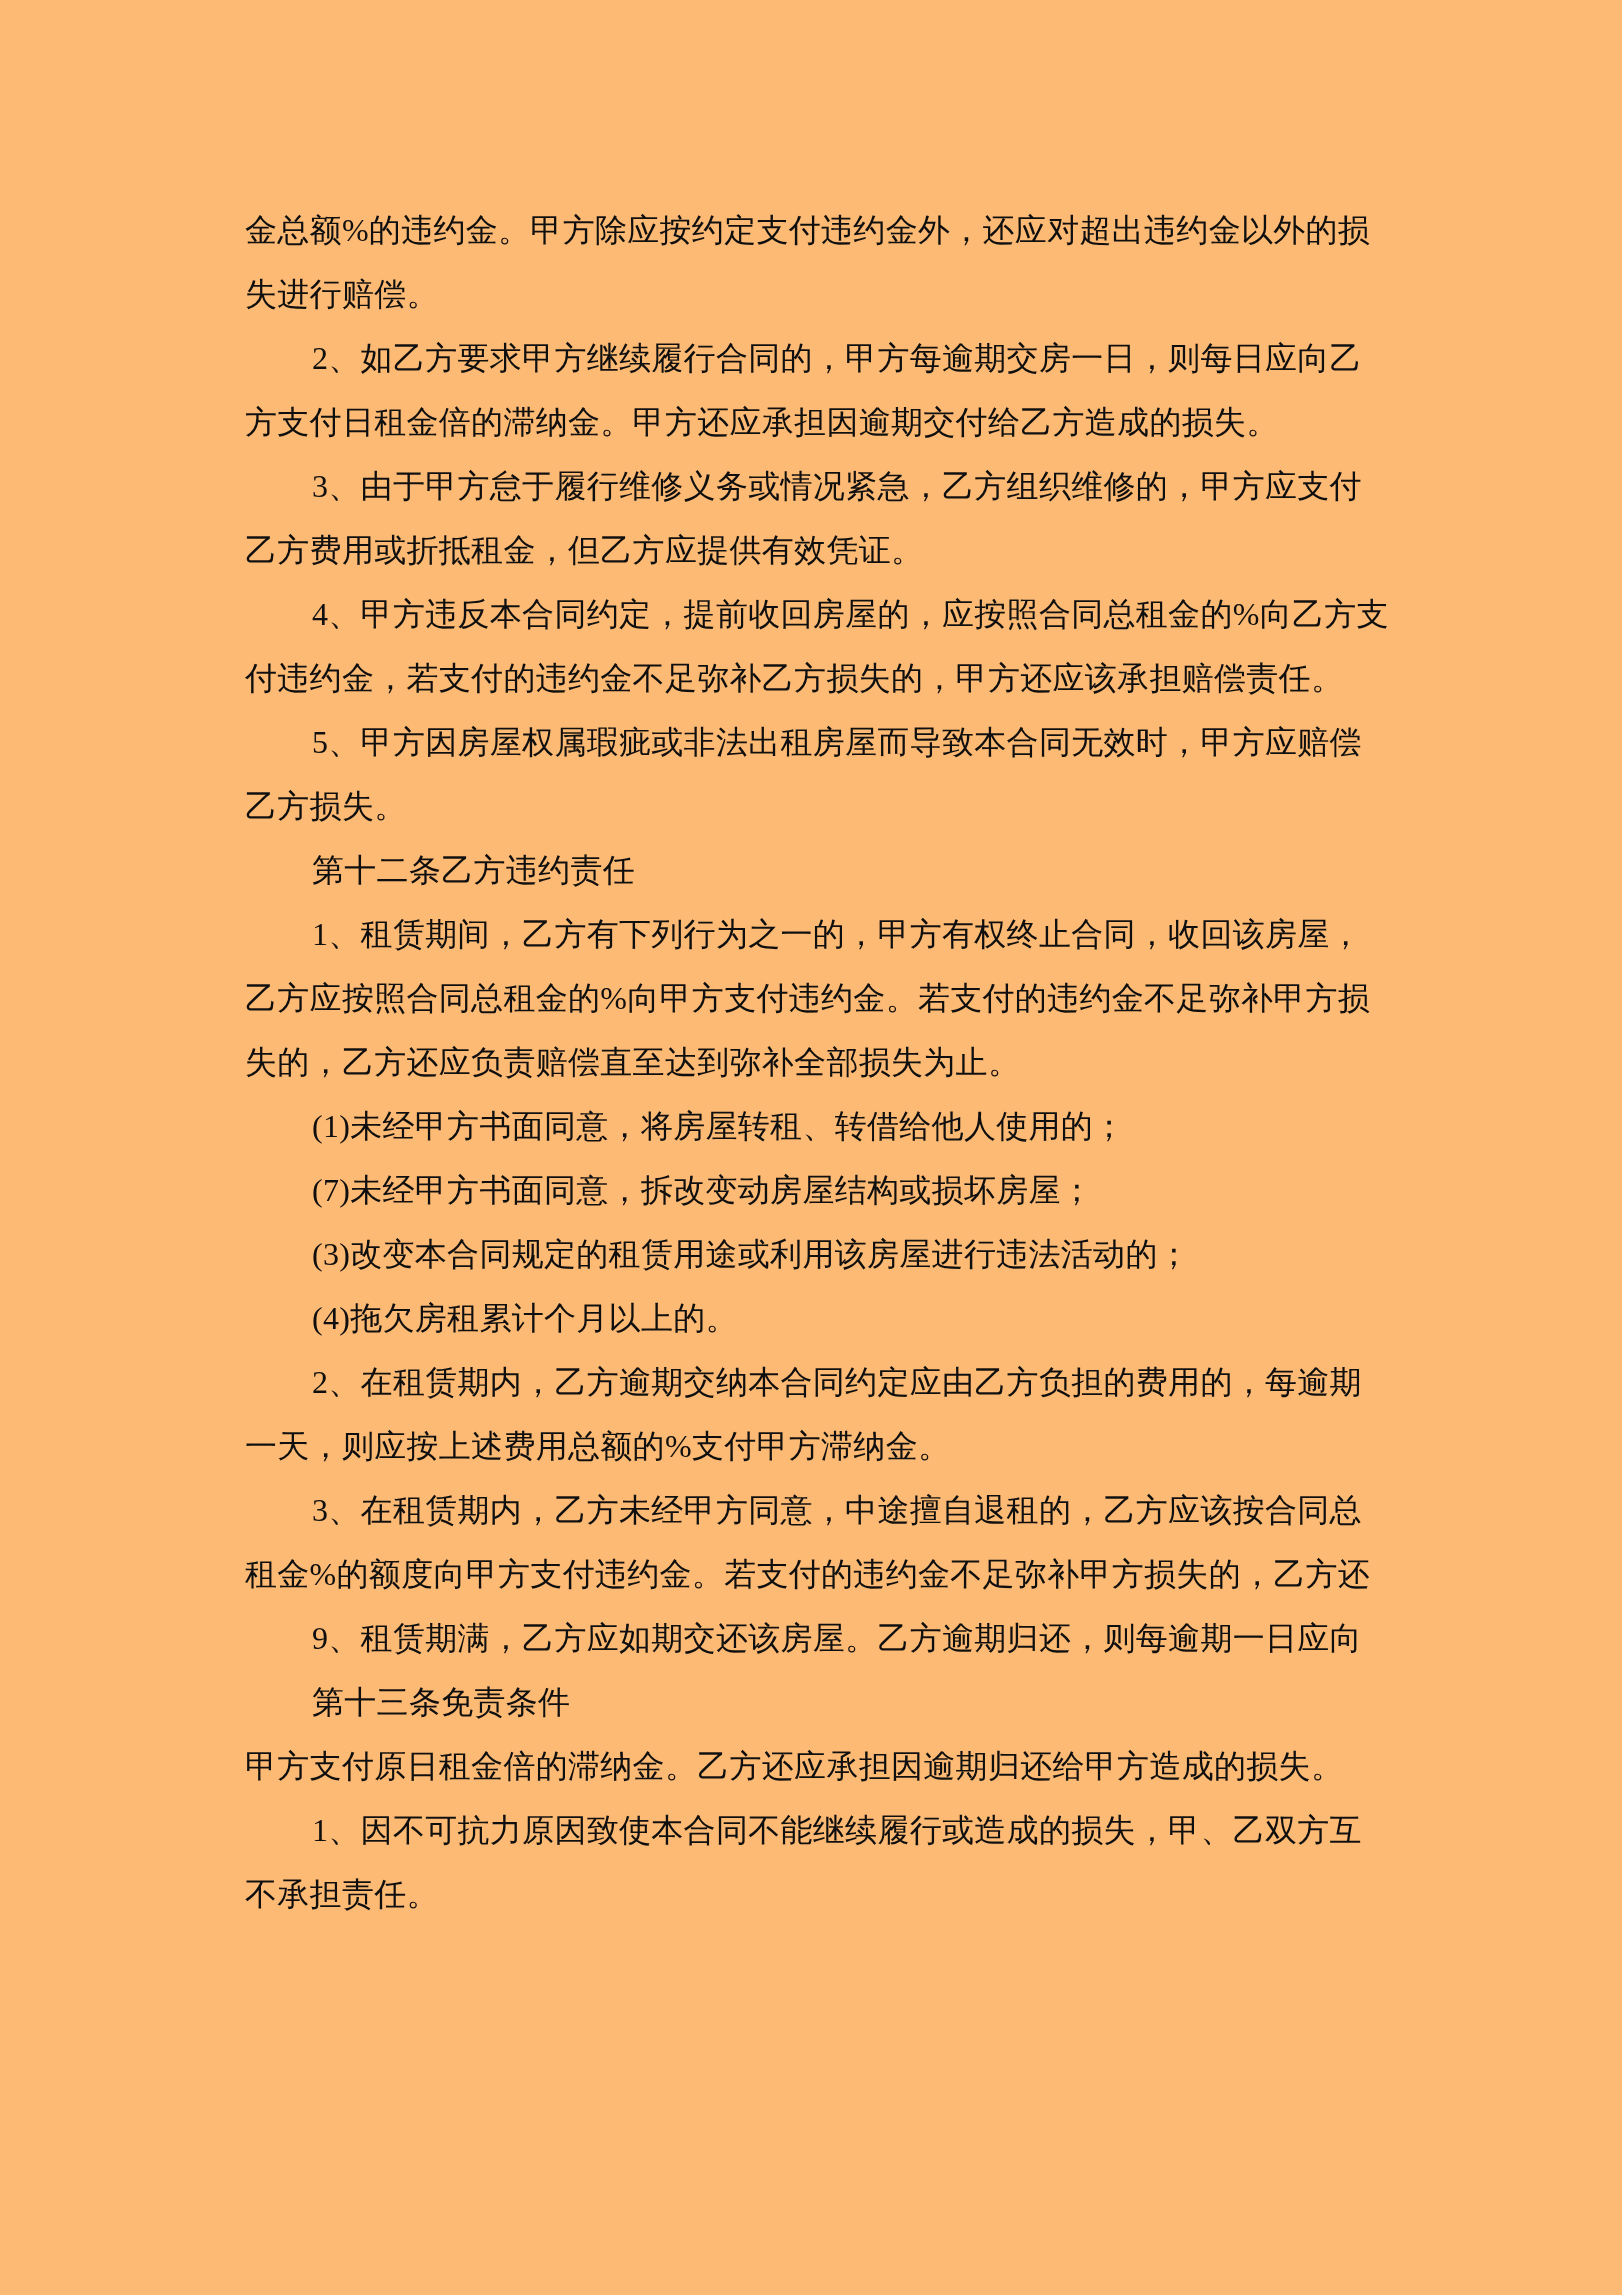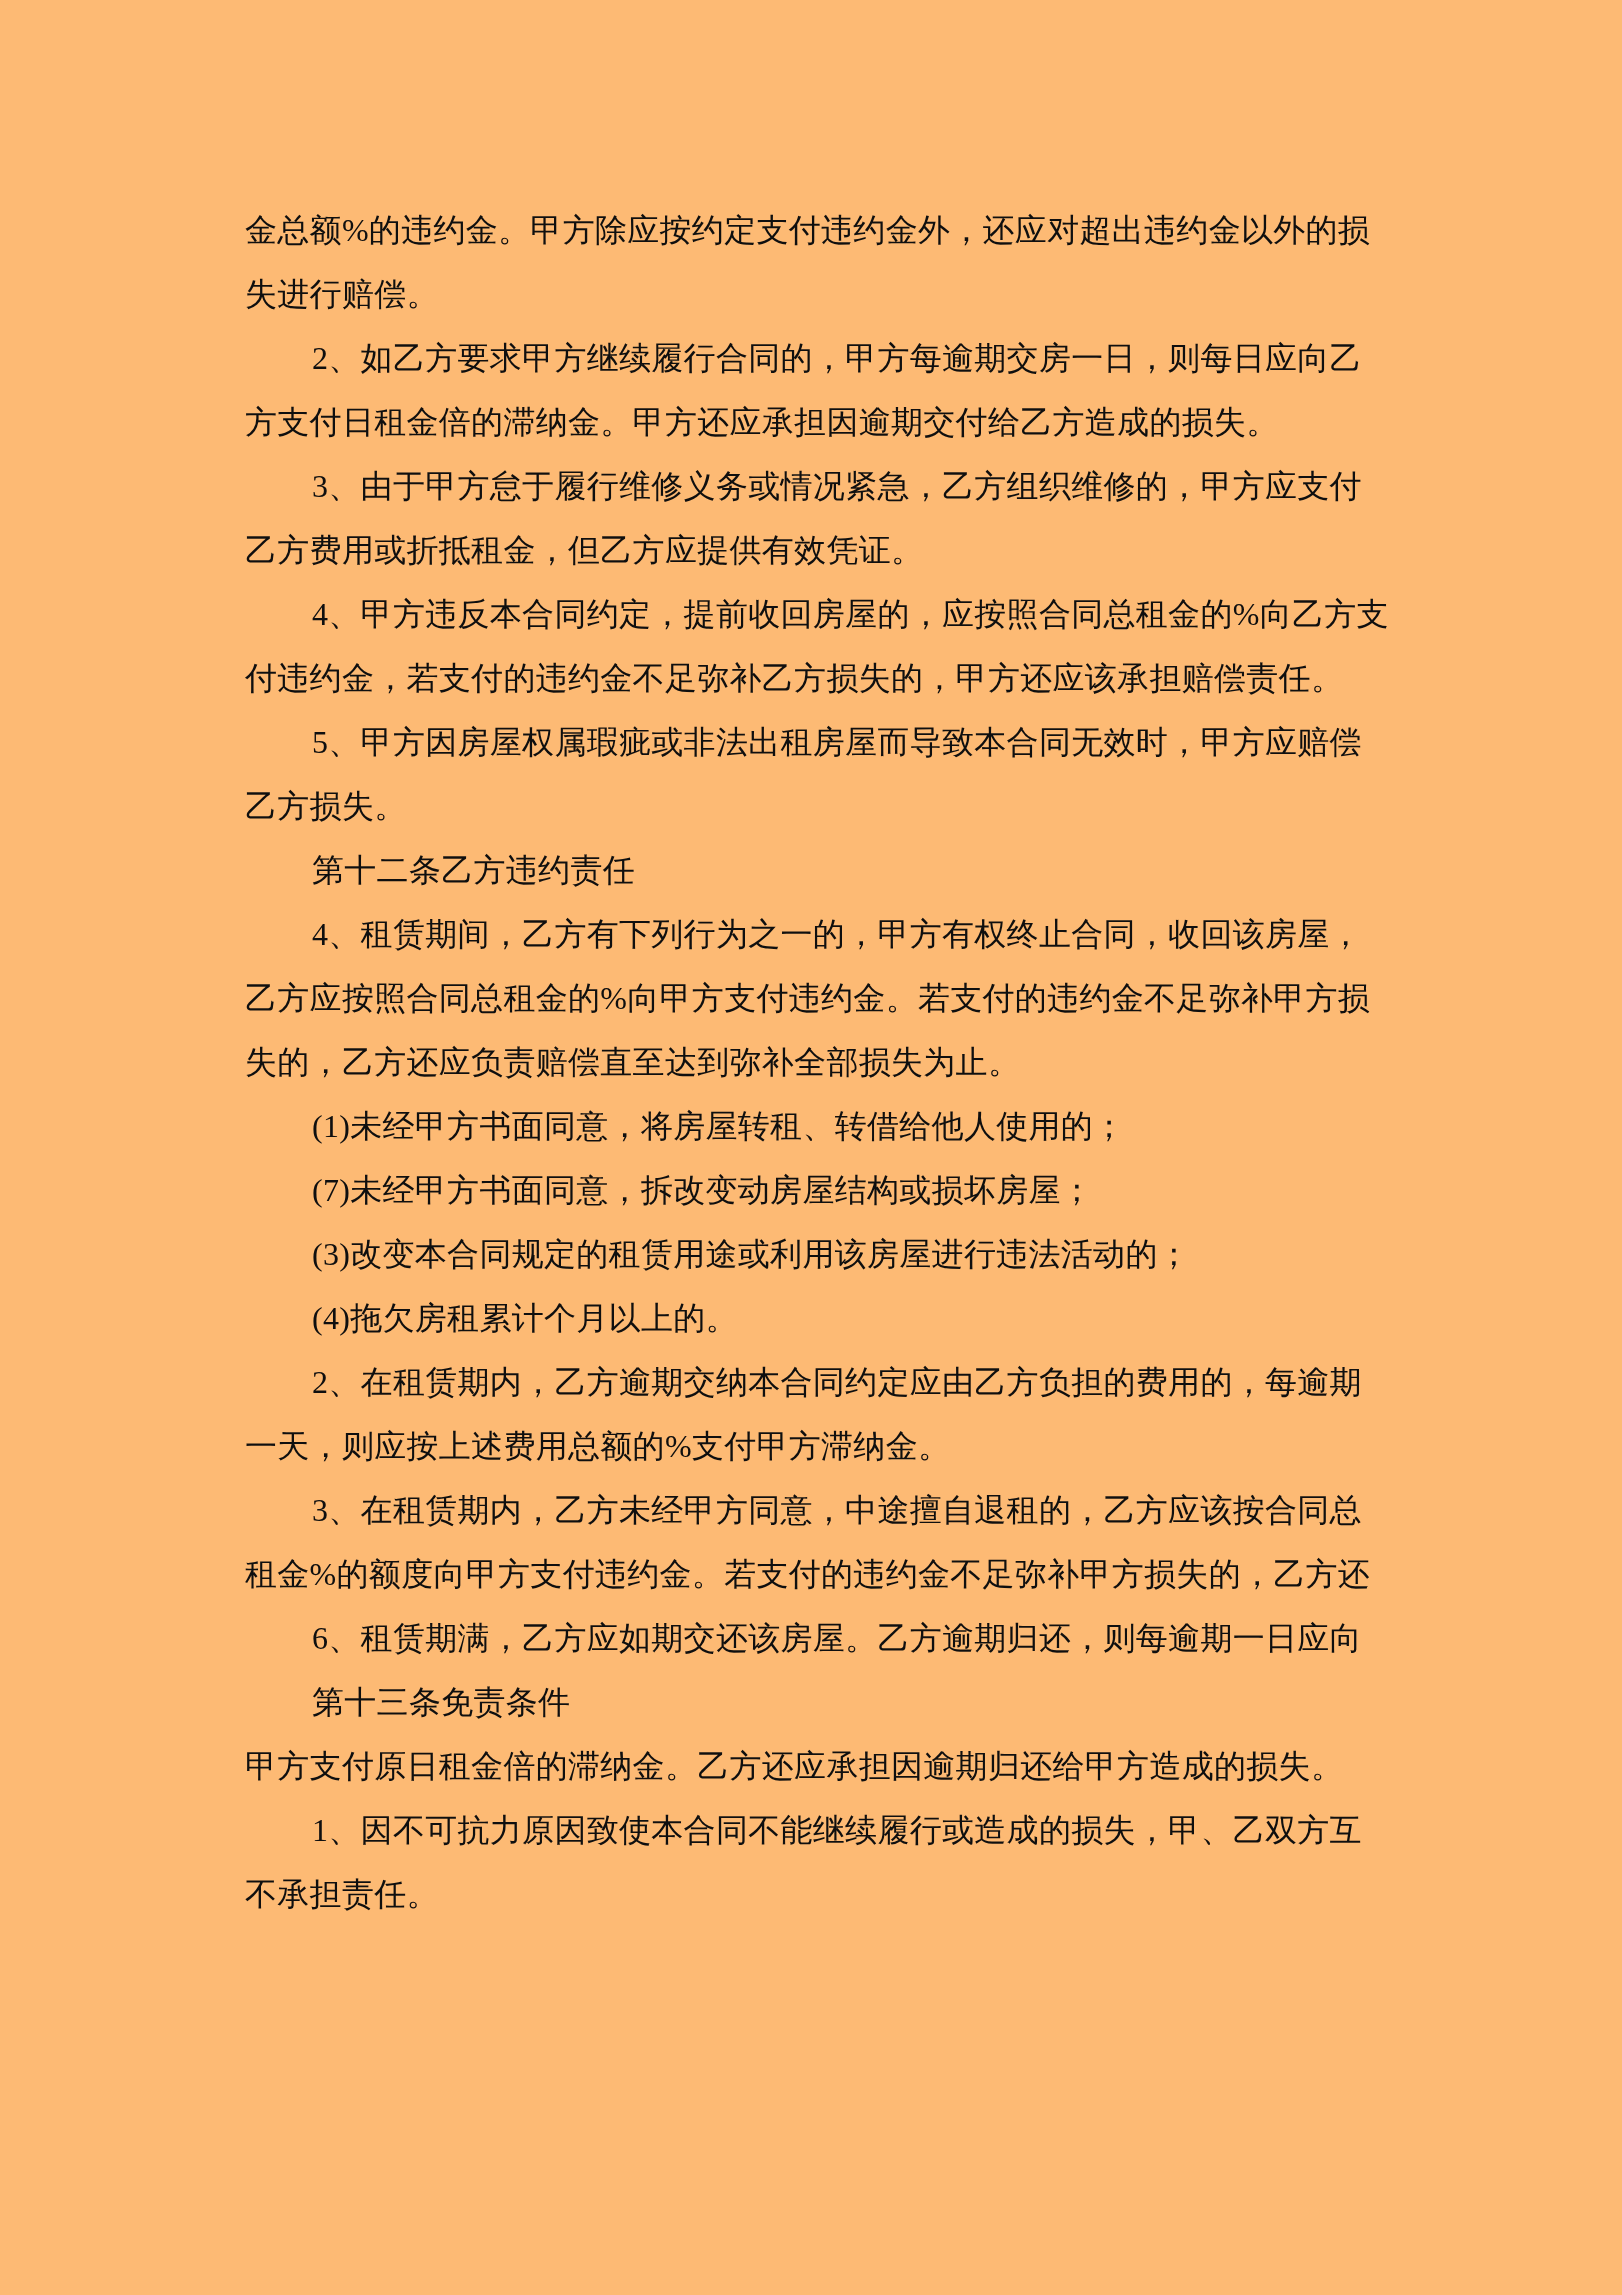--- a/index.html
+++ b/index.html
@@ -44,31 +44,31 @@
       <div class="line">失进行赔偿。</div>
       <div class="line indent">2、如乙方要求甲方继续履行合同的，甲方每逾期交房一日，则每日应向乙</div>
       <div class="line">方支付日租金倍的滞纳金。甲方还应承担因逾期交付给乙方造成的损失。</div>
       <div class="line indent">3、由于甲方怠于履行维修义务或情况紧急，乙方组织维修的，甲方应支付</div>
       <div class="line">乙方费用或折抵租金，但乙方应提供有效凭证。</div>
       <div class="line indent">4、甲方违反本合同约定，提前收回房屋的，应按照合同总租金的%向乙方支</div>
       <div class="line">付违约金，若支付的违约金不足弥补乙方损失的，甲方还应该承担赔偿责任。</div>
       <div class="line indent">5、甲方因房屋权属瑕疵或非法出租房屋而导致本合同无效时，甲方应赔偿</div>
       <div class="line">乙方损失。</div>
       <div class="line indent">第十二条乙方违约责任</div>
-      <div class="line indent">4、租赁期间，乙方有下列行为之一的，甲方有权终止合同，收回该房屋，</div>
+      <div class="line indent">1、租赁期间，乙方有下列行为之一的，甲方有权终止合同，收回该房屋，</div>
       <div class="line">乙方应按照合同总租金的%向甲方支付违约金。若支付的违约金不足弥补甲方损</div>
       <div class="line">失的，乙方还应负责赔偿直至达到弥补全部损失为止。</div>
       <div class="line indent">(1)未经甲方书面同意，将房屋转租、转借给他人使用的；</div>
       <div class="line indent">(7)未经甲方书面同意，拆改变动房屋结构或损坏房屋；</div>
       <div class="line indent">(3)改变本合同规定的租赁用途或利用该房屋进行违法活动的；</div>
       <div class="line indent">(4)拖欠房租累计个月以上的。</div>
       <div class="line indent">2、在租赁期内，乙方逾期交纳本合同约定应由乙方负担的费用的，每逾期</div>
       <div class="line">一天，则应按上述费用总额的%支付甲方滞纳金。</div>
       <div class="line indent">3、在租赁期内，乙方未经甲方同意，中途擅自退租的，乙方应该按合同总</div>
       <div class="line">租金%的额度向甲方支付违约金。若支付的违约金不足弥补甲方损失的，乙方还</div>
-      <div class="line indent">6、租赁期满，乙方应如期交还该房屋。乙方逾期归还，则每逾期一日应向</div>
+      <div class="line indent">9、租赁期满，乙方应如期交还该房屋。乙方逾期归还，则每逾期一日应向</div>
       <div class="line indent">第十三条免责条件</div>
       <div class="line">甲方支付原日租金倍的滞纳金。乙方还应承担因逾期归还给甲方造成的损失。</div>
       <div class="line indent">1、因不可抗力原因致使本合同不能继续履行或造成的损失，甲、乙双方互</div>
       <div class="line">不承担责任。</div>
     </div>
 </div>
 
 
 </body></html>

